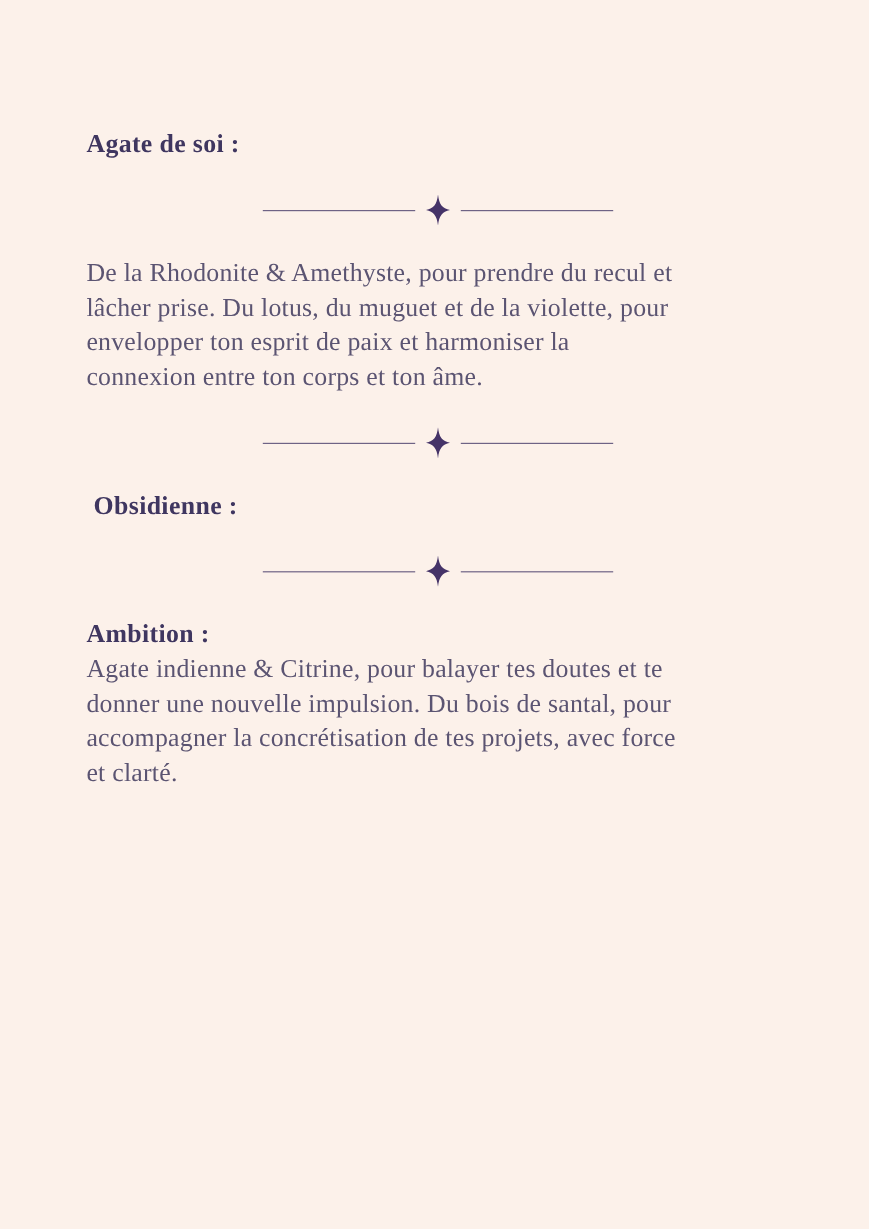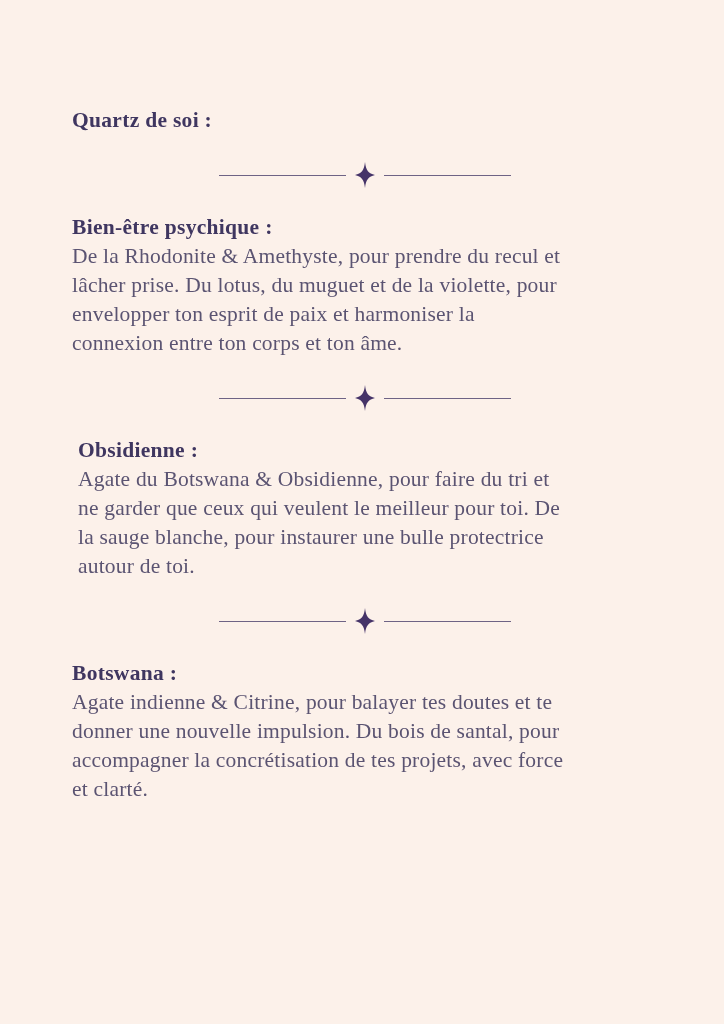--- a/index.html
+++ b/index.html
@@ -59,64 +59,59 @@
     flex: 0 0 auto;
     display: block;
   }
 </style>
 </head>
 <body>
 
 <main class="page">
 
   <section class="section">
-    <h2>Quartz de soi :</h2>
+    <h2>Agate de soi :</h2>
   </section>
 
   <div class="divider">
     <span class="line"></span>
     <svg class="sparkle" viewBox="0 0 20 26" xmlns="http://www.w3.org/2000/svg">
       <path d="M10,0 C11,8.5 13.5,11.5 20,13 C13.5,14.5 11,17.5 10,26 C9,17.5 6.5,14.5 0,13 C6.5,11.5 9,8.5 10,0 Z" fill="#453368"></path>
     </svg>
     <span class="line"></span>
   </div>
 
   <section class="section">
-    <h2>Bien-être psychique :</h2>
     <p>De la Rhodonite &amp; Amethyste, pour prendre du recul et
 lâcher prise. Du lotus, du muguet et de la violette, pour
 envelopper ton esprit de paix et harmoniser la
 connexion entre ton corps et ton âme.</p>
   </section>
 
   <div class="divider">
     <span class="line"></span>
     <svg class="sparkle" viewBox="0 0 20 26" xmlns="http://www.w3.org/2000/svg">
       <path d="M10,0 C11,8.5 13.5,11.5 20,13 C13.5,14.5 11,17.5 10,26 C9,17.5 6.5,14.5 0,13 C6.5,11.5 9,8.5 10,0 Z" fill="#453368"></path>
     </svg>
     <span class="line"></span>
   </div>
 
   <section class="section indent">
     <h2>Obsidienne :</h2>
-    <p>Agate du Botswana &amp; Obsidienne, pour faire du tri et
-ne garder que ceux qui veulent le meilleur pour toi. De
-la sauge blanche, pour instaurer une bulle protectrice
-autour de toi.</p>
   </section>
 
   <div class="divider">
     <span class="line"></span>
     <svg class="sparkle" viewBox="0 0 20 26" xmlns="http://www.w3.org/2000/svg">
       <path d="M10,0 C11,8.5 13.5,11.5 20,13 C13.5,14.5 11,17.5 10,26 C9,17.5 6.5,14.5 0,13 C6.5,11.5 9,8.5 10,0 Z" fill="#453368"></path>
     </svg>
     <span class="line"></span>
   </div>
 
   <section class="section">
-    <h2>Botswana :</h2>
+    <h2>Ambition :</h2>
     <p>Agate indienne &amp; Citrine, pour balayer tes doutes et te
 donner une nouvelle impulsion. Du bois de santal, pour
 accompagner la concrétisation de tes projets, avec force
 et clarté.</p>
   </section>
 
 </main>
 
 </body></html>

